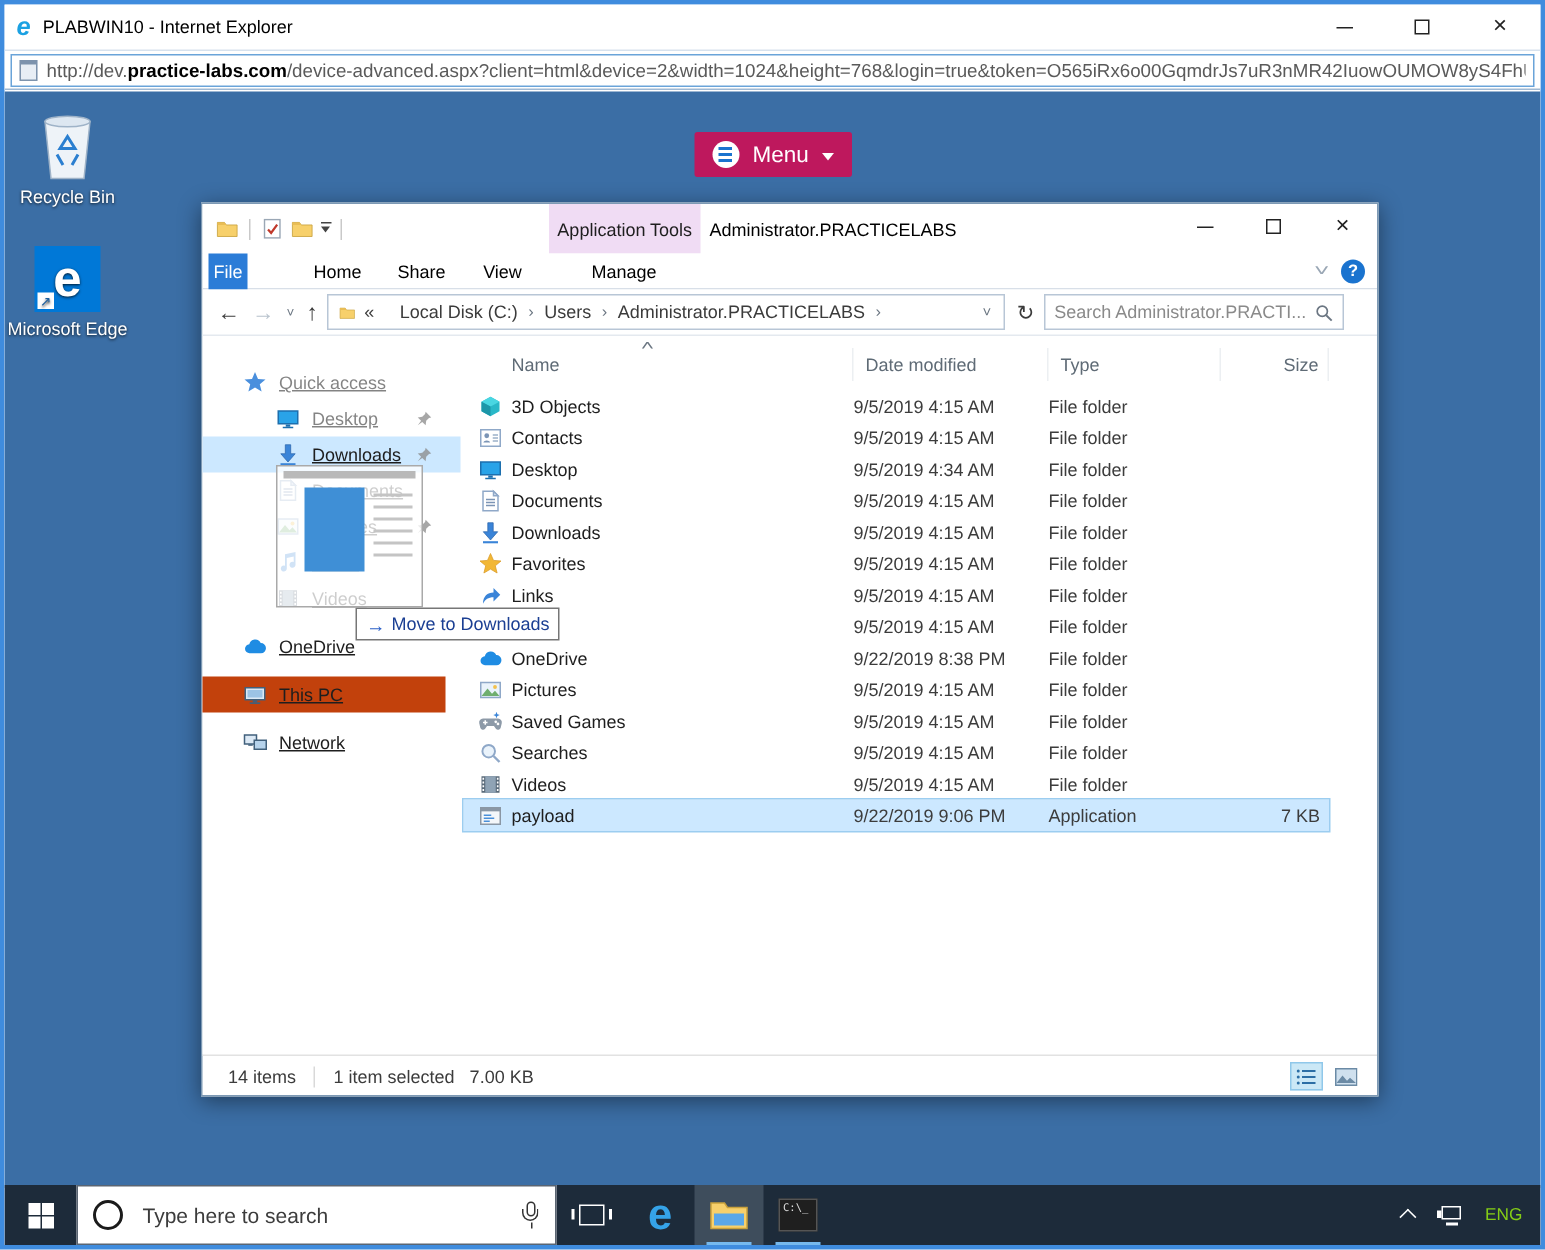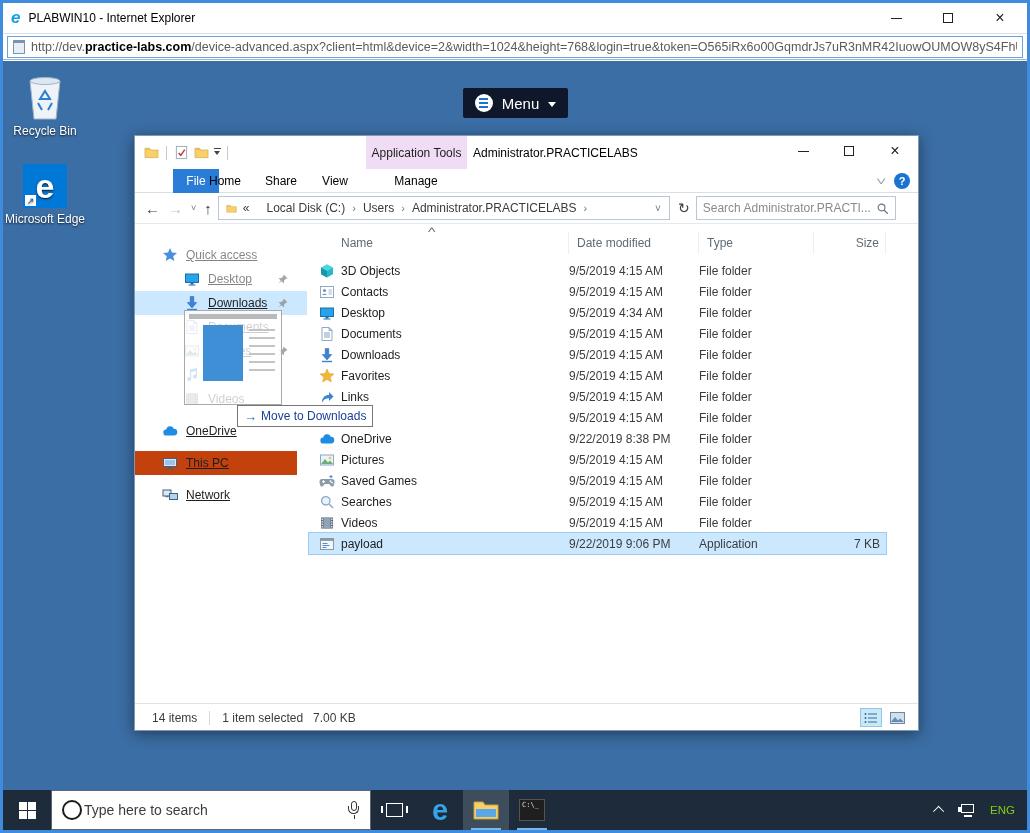--- a/index.html
+++ b/index.html
@@ -27,21 +27,21 @@
   .url-text b { color:#000; font-weight:bold; }
   
   .desktop { position:absolute; left:0; top:58px; width:1024px; height:731px; background:#3b6ea5; }
   .dsk-icon { position:absolute; width:84px; text-align:center; color:#fff; text-shadow:0 1px 2px rgba(0,0,0,.8); font-size:12px; cursor:default; }
   .dsk-recycle { left:0; top:10px; }
   .dsk-edge { left:0; top:103px; }
   .edge-tile { width:44px; height:44px; margin:0 auto 4px auto; background:#0078d7; display:flex; align-items:center; justify-content:center; position:relative; }
   .edge-tile .e { color:#fff; font-size:34px; font-weight:bold; line-height:1; }
   .edge-tile .sc { position:absolute; left:2px; bottom:2px; width:11px; height:11px; background:#fff; display:flex; align-items:center; justify-content:center; font-size:9px; color:#1c5f9e; }
   
-  .menu-btn { position:absolute; left:460px; top:27px; width:105px; height:30px; background:#0f172a; border-radius:2px;
+  .menu-btn { position:absolute; left:460px; top:27px; width:105px; height:30px; background:#be185d; border-radius:2px;
     display:flex; align-items:center; justify-content:center; gap:9px; color:#fff; cursor:pointer; }
   .menu-circle { width:18px; height:18px; border-radius:50%; background:#fff; display:flex; flex-direction:column; align-items:center; justify-content:center; gap:2px; }
   .menu-circle i { display:block; width:9px; height:2px; background:#1a73cf; }
   .menu-label { font-size:15px; }
   .caret-down { width:0; height:0; border-left:4px solid transparent; border-right:4px solid transparent; border-top:5px solid #fff; margin-top:2px; }
   
   .explorer { position:absolute; left:131px; top:74px; width:785px; height:596px; background:#fff;
     border:1px solid #7d99b4; box-shadow:0 3px 14px rgba(0,0,0,.45); }
   .x-titlebar { position:relative; height:33px; background:#fff; display:flex; align-items:center; }
   .qat { display:flex; align-items:center; gap:5px; padding-left:9px; }
@@ -50,21 +50,21 @@
   .qat-caret { width:0; height:0; border-left:3.5px solid transparent; border-right:3.5px solid transparent; border-top:4px solid #444; position:relative; }
   .qat-caret:before { content:""; position:absolute; left:-3.5px; top:-7px; width:7px; height:1px; background:#444; }
   .ctx-tab { position:absolute; left:231px; top:0; width:101px; height:33px; background:#f0dcf4;
     display:flex; align-items:center; justify-content:center; font-size:12px; color:#1e1e1e; }
   .x-title { position:absolute; left:338px; top:0; height:33px; display:flex; align-items:center; font-size:12px; color:#000; }
   .x-controls { position:absolute; right:0; top:0; height:30px; display:flex; }
   .x-controls .win-btn { width:46px; height:30px; }
   
   .tabs-row { position:relative; height:24px; background:#fff; border-bottom:1px solid #d8dfe8; }
   .tab { position:absolute; top:0; height:24px; display:flex; align-items:center; justify-content:center; font-size:12px; color:#000000; cursor:pointer; }
-  .tab-file { left:4px; width:46px; background:#2b7cd7; color:#fff;margin-left:34px; }
+  .tab-file { left:4px; width:26px; background:#2b7cd7; color:#fff; }
   .tab-home { left:66px; width:48px; }
   .tab-share { left:122px; width:48px; }
   .tab-view { left:178px; width:44px; }
   .tab-manage { left:248px; width:66px; }
   .ribbon-right { position:absolute; right:8px; top:0; height:24px; display:flex; align-items:center; gap:10px; }
   .rchev { color:#9aa7b5; font-size:11px; transform:scaleX(1.6); }
   .help-circle { width:16px; height:16px; border-radius:50%; background:#1a73cf; color:#fff; font-size:11px; font-weight:bold; display:flex; align-items:center; justify-content:center; }
   
   .addr-row { position:relative; height:31px; background:#fff; display:flex; align-items:center; border-bottom:1px solid #e4e9ef; }
   .nav-arrows { display:flex; align-items:center; gap:8px; padding:0 6px 0 10px; color:#3b3b3b; }
@@ -122,21 +122,21 @@
   .status-sel { color:#3c3c3c; }
   .status-size { color:#3c3c3c; margin-left:10px; }
   .view-toggles { position:absolute; right:10px; top:4px; display:flex; gap:4px; }
   .vbtn { width:22px; height:19px; display:flex; align-items:center; justify-content:center; border:1px solid transparent; }
   .vbtn.active { background:#cbe8f6; border-color:#90c8ea; }
   
   .taskbar { position:absolute; left:0; bottom:0; width:1024px; height:40px; background:#1d2b3a; display:flex; align-items:stretch; }
   .tb-start { width:48px; display:flex; align-items:center; justify-content:center; cursor:pointer; }
   .win-flag { display:grid; grid-template-columns:8px 8px; grid-template-rows:8px 8px; gap:1px; }
   .win-flag i { background:#fff; }
-  .tb-search { width:320px; background:#fff; border:1px solid #5a6572; display:flex; align-items:center; padding:0 10px; gap:2px; cursor:text; }
+  .tb-search { width:320px; background:#fff; border:1px solid #5a6572; display:flex; align-items:center; padding:0 10px; gap:13px; cursor:text; }
   .cortana-ring { width:20px; height:20px; border:2.5px solid #1b1b1b; border-radius:50%; flex:none; }
   .tb-search .ph { color:#3c3c3c; font-size:14px; flex:1; }
   .mic { width:12px; height:18px; position:relative; flex:none; }
   .mic .cap { position:absolute; left:3px; top:0; width:6px; height:10px; border:1.5px solid #333; border-radius:3px; }
   .mic .bow { position:absolute; left:0; top:5px; width:11px; height:8px; border:1.5px solid #333; border-top:none; border-radius:0 0 7px 7px; }
   .mic .stem { position:absolute; left:5.5px; bottom:0; width:1.5px; height:4px; background:#333; }
   .tb-btn { width:46px; display:flex; align-items:center; justify-content:center; cursor:pointer; position:relative; }
   .tb-btn.active { background:#3e4d5c; }
   .tb-btn .underline { position:absolute; left:8px; right:8px; bottom:0; height:2px; background:#76b9ed; }
   .taskview { width:17px; height:14px; border:1.5px solid #fff; position:relative; }

